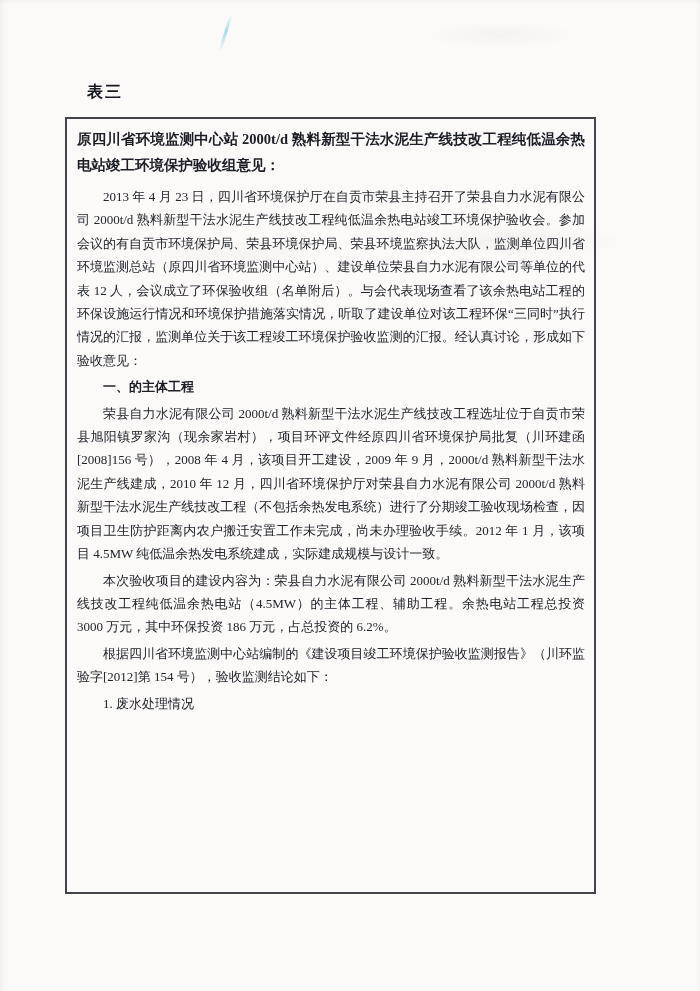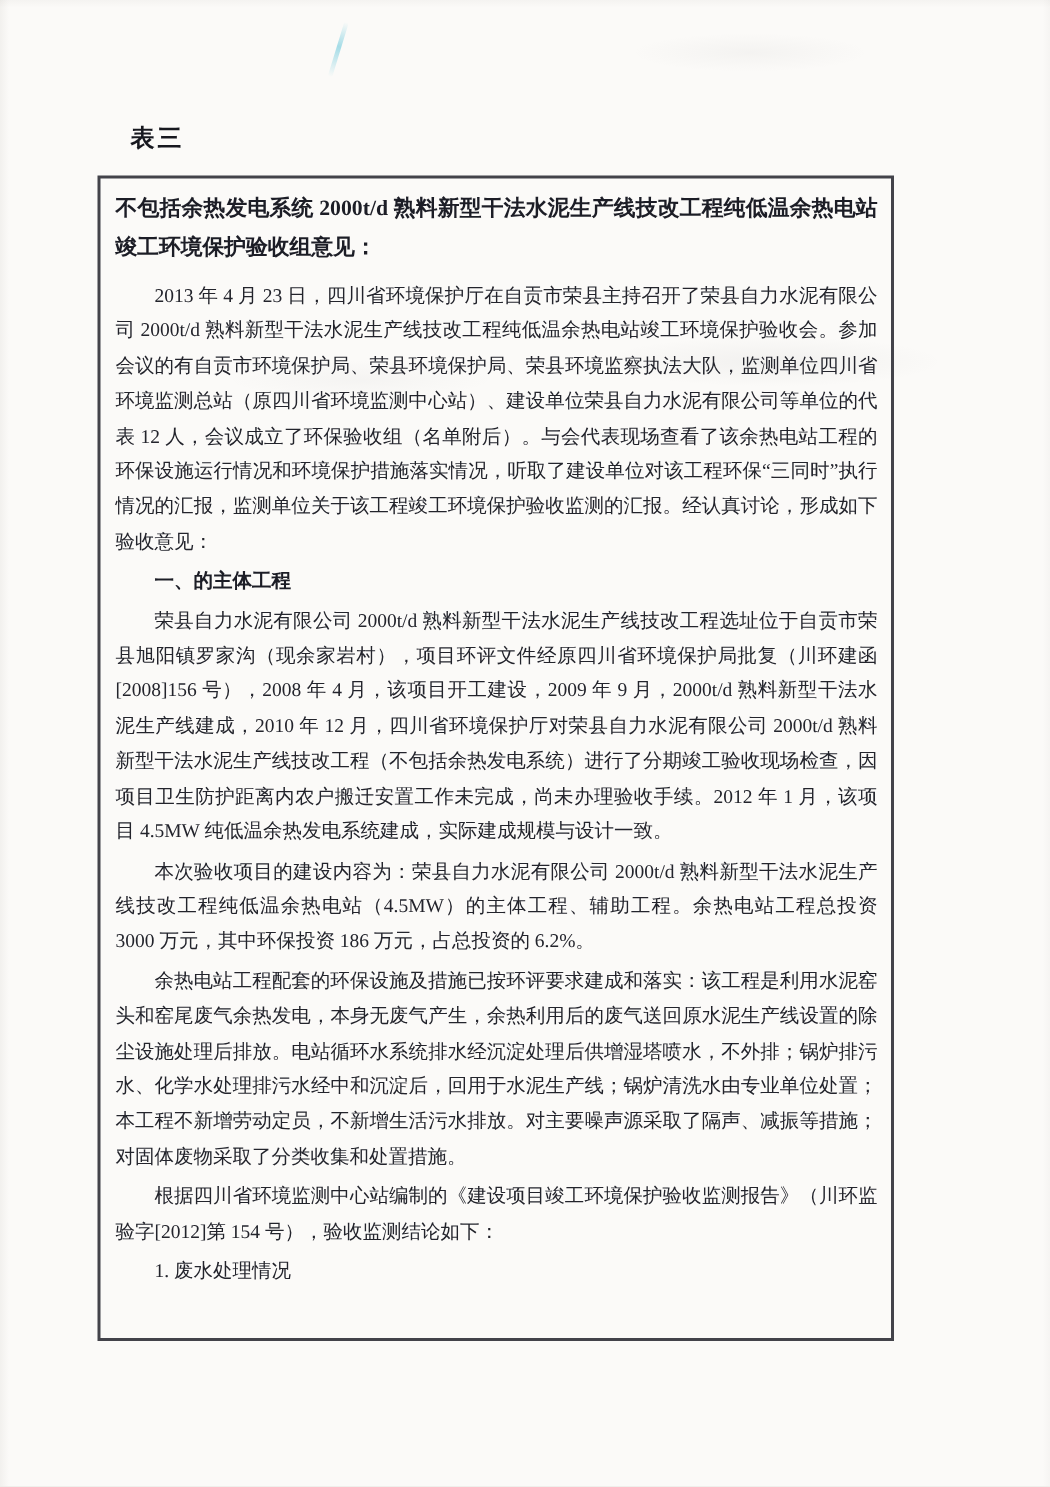--- a/index.html
+++ b/index.html
@@ -97,32 +97,31 @@
 <body>
 
 <div class="sheet">
 
   <div class="artifact-blue"></div>
   <div class="smudge smudge-2"></div>
 
   <div class="page-label">表三</div>
 
   <div class="doc-box">
-    <p class="doc-title">不包括余热发电系统 2000t/d 熟料新型干法水泥生产线技改工程纯低温余热电站竣工环境保护验收组意见：</p>
+    <p class="doc-title">原四川省环境监测中心站 2000t/d 熟料新型干法水泥生产线技改工程纯低温余热电站竣工环境保护验收组意见：</p>
 
     <p class="block para">2013 年 4 月 23 日，四川省环境保护厅在自贡市荣县主持召开了荣县自力水泥有限公司 2000t/d 熟料新型干法水泥生产线技改工程纯低温余热电站竣工环境保护验收会。参加会议的有自贡市环境保护局、荣县环境保护局、荣县环境监察执法大队，监测单位四川省环境监测总站（原四川省环境监测中心站）、建设单位荣县自力水泥有限公司等单位的代表 12 人，会议成立了环保验收组（名单附后）。与会代表现场查看了该余热电站工程的环保设施运行情况和环境保护措施落实情况，听取了建设单位对该工程环保“三同时”执行情况的汇报，监测单位关于该工程竣工环境保护验收监测的汇报。经认真讨论，形成如下验收意见：</p>
 
     <p class="block sec-heading">一、的主体工程</p>
 
     <p class="block para">荣县自力水泥有限公司 2000t/d 熟料新型干法水泥生产线技改工程选址位于自贡市荣县旭阳镇罗家沟（现余家岩村），项目环评文件经原四川省环境保护局批复（川环建函[2008]156 号），2008 年 4 月，该项目开工建设，2009 年 9 月，2000t/d 熟料新型干法水泥生产线建成，2010 年 12 月，四川省环境保护厅对荣县自力水泥有限公司 2000t/d 熟料新型干法水泥生产线技改工程（不包括余热发电系统）进行了分期竣工验收现场检查，因项目卫生防护距离内农户搬迁安置工作未完成，尚未办理验收手续。2012 年 1 月，该项目 4.5MW 纯低温余热发电系统建成，实际建成规模与设计一致。</p>
 
     <p class="block para">本次验收项目的建设内容为：荣县自力水泥有限公司 2000t/d 熟料新型干法水泥生产线技改工程纯低温余热电站（4.5MW）的主体工程、辅助工程。余热电站工程总投资 3000 万元，其中环保投资 186 万元，占总投资的 6.2%。</p>
 
 
-    <p class="block para">余热电站工程配套的环保设施及措施已按环评要求建成和落实：该工程是利用水泥窑头和窑尾废气余热发电，本身无废气产生，余热利用后的废气送回原水泥生产线设置的除尘设施处理后排放。电站循环水系统排水经沉淀处理后供增湿塔喷水，不外排；锅炉排污水、化学水处理排污水经中和沉淀后，回用于水泥生产线；锅炉清洗水由专业单位处置；本工程不新增劳动定员，不新增生活污水排放。对主要噪声源采取了隔声、减振等措施；对固体废物采取了分类收集和处置措施。</p>
 
 
     <p class="block para">根据四川省环境监测中心站编制的《建设项目竣工环境保护验收监测报告》（川环监验字[2012]第 154 号），验收监测结论如下：</p>
 
     <p class="block sub-heading">1. 废水处理情况</p>
 
   </div>
 
   <div class="smudge smudge-1"></div>
   <div class="smudge smudge-3"></div>

